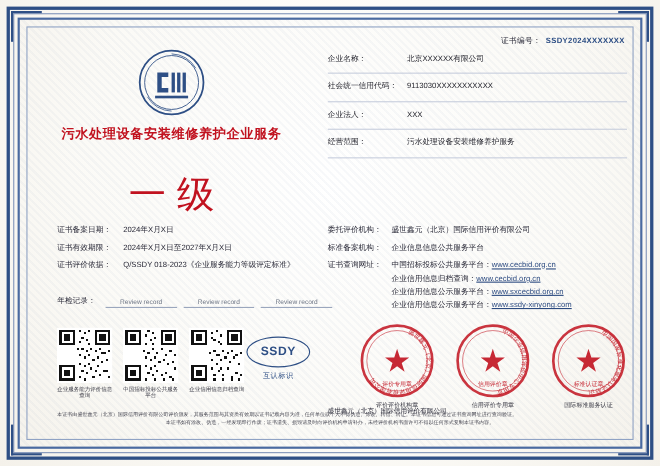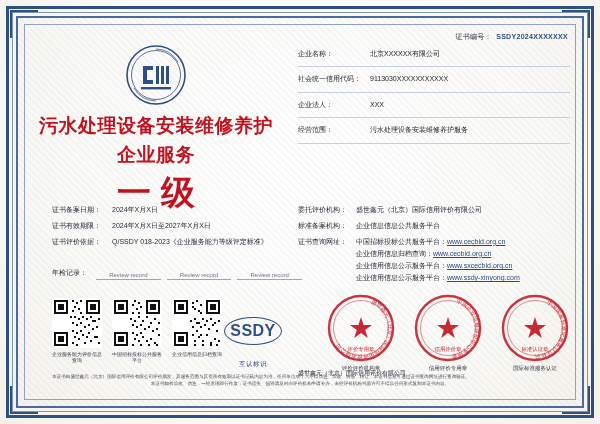--- a/index.html
+++ b/index.html
@@ -55,26 +55,26 @@
   .cert-no .lbl{color:#2a2a38;}
   .cert-no .val{color:#2e4f85;font-weight:bold;margin-left:2px;}
 
   
   .left-panel{position:absolute;left:0;top:14px;width:252px;text-align:center;}
   .logo{
     width:62px;height:62px;margin:0 auto 6px auto;position:relative;
   }
   .logo svg{display:block;}
   .title-main{
-    color:#c1121f;font-weight:bold;font-size:19px;line-height:1.5;
+    color:#c1121f;font-weight:bold;font-size:12px;line-height:1.5;
     letter-spacing:.5px;
   }
   .grade{
-    color:#c1121f;font-weight:bold;font-size:34px;letter-spacing:10px;
-    margin-top:1px;text-indent:10px;
+    color:#c1121f;font-weight:normal;font-size:34px;letter-spacing:10px;
+    margin-top:24px;text-indent:10px;
   }
 
   
   .right-panel{position:absolute;left:268px;top:20px;width:272px;}
   .inf-row{display:flex;font-size:7px;line-height:1.2;margin-bottom:7px;}
   .inf-lbl{width:72px;flex:0 0 72px;color:#1f1f28;}
   .inf-val{flex:1;color:#1f1f28;border-bottom:1px dotted transparent;}
   .hrule{height:1px;background:#c7cedd;margin:2px 0 8px 0;}
 
   
@@ -111,22 +111,22 @@
   .qr-row{position:absolute;left:22px;top:268px;width:250px;display:flex;gap:10px;}
   .qr-item{width:50px;text-align:center;}
   .qr-cap{font-size:5px;line-height:1.25;color:#3a3a45;margin-top:3px;}
   .qr{width:50px;height:50px;background:#fff;}
 
   .ssdy-mark{
     position:absolute;left:192px;top:272px;width:62px;text-align:center;
   }
   .ssdy-ellipse{
     width:56px;height:26px;border:1.5px solid #2e4f85;border-radius:50%;
-    margin:15px auto;display:flex;align-items:center;justify-content:center;
-    color:#2e4f85;font-weight:bold;font-size:16px;letter-spacing:.5px;
+    margin:4px auto;display:flex;align-items:center;justify-content:center;
+    color:#2e4f85;font-weight:bold;font-size:11px;letter-spacing:.5px;
   }
   .ssdy-text{font-size:6.5px;color:#2e4f85;margin-top:4px;letter-spacing:.5px;}
 
   
   .seals{position:absolute;left:292px;top:262px;width:252px;display:flex;justify-content:space-between;}
   .seal-wrap{width:78px;text-align:center;}
   .seal{
     width:72px;height:72px;margin:0 auto;position:relative;
   }
   .seal-cap{font-size:5.5px;color:#3a3a45;margin-top:1px;}

